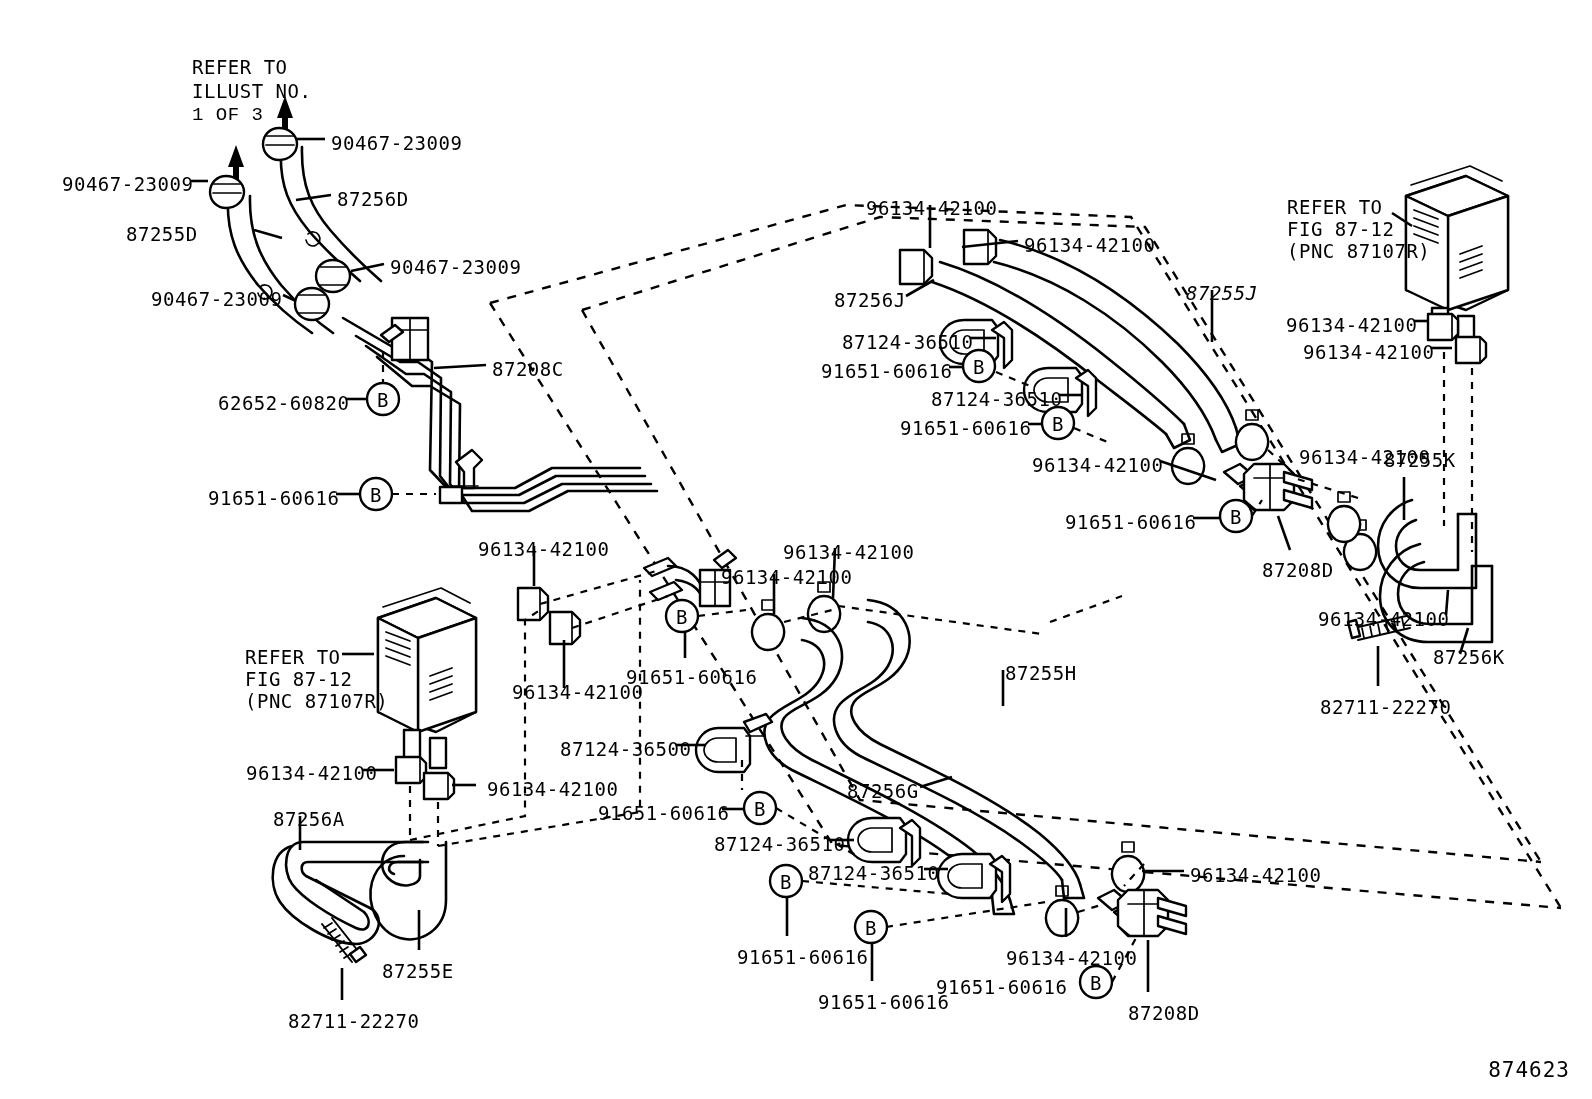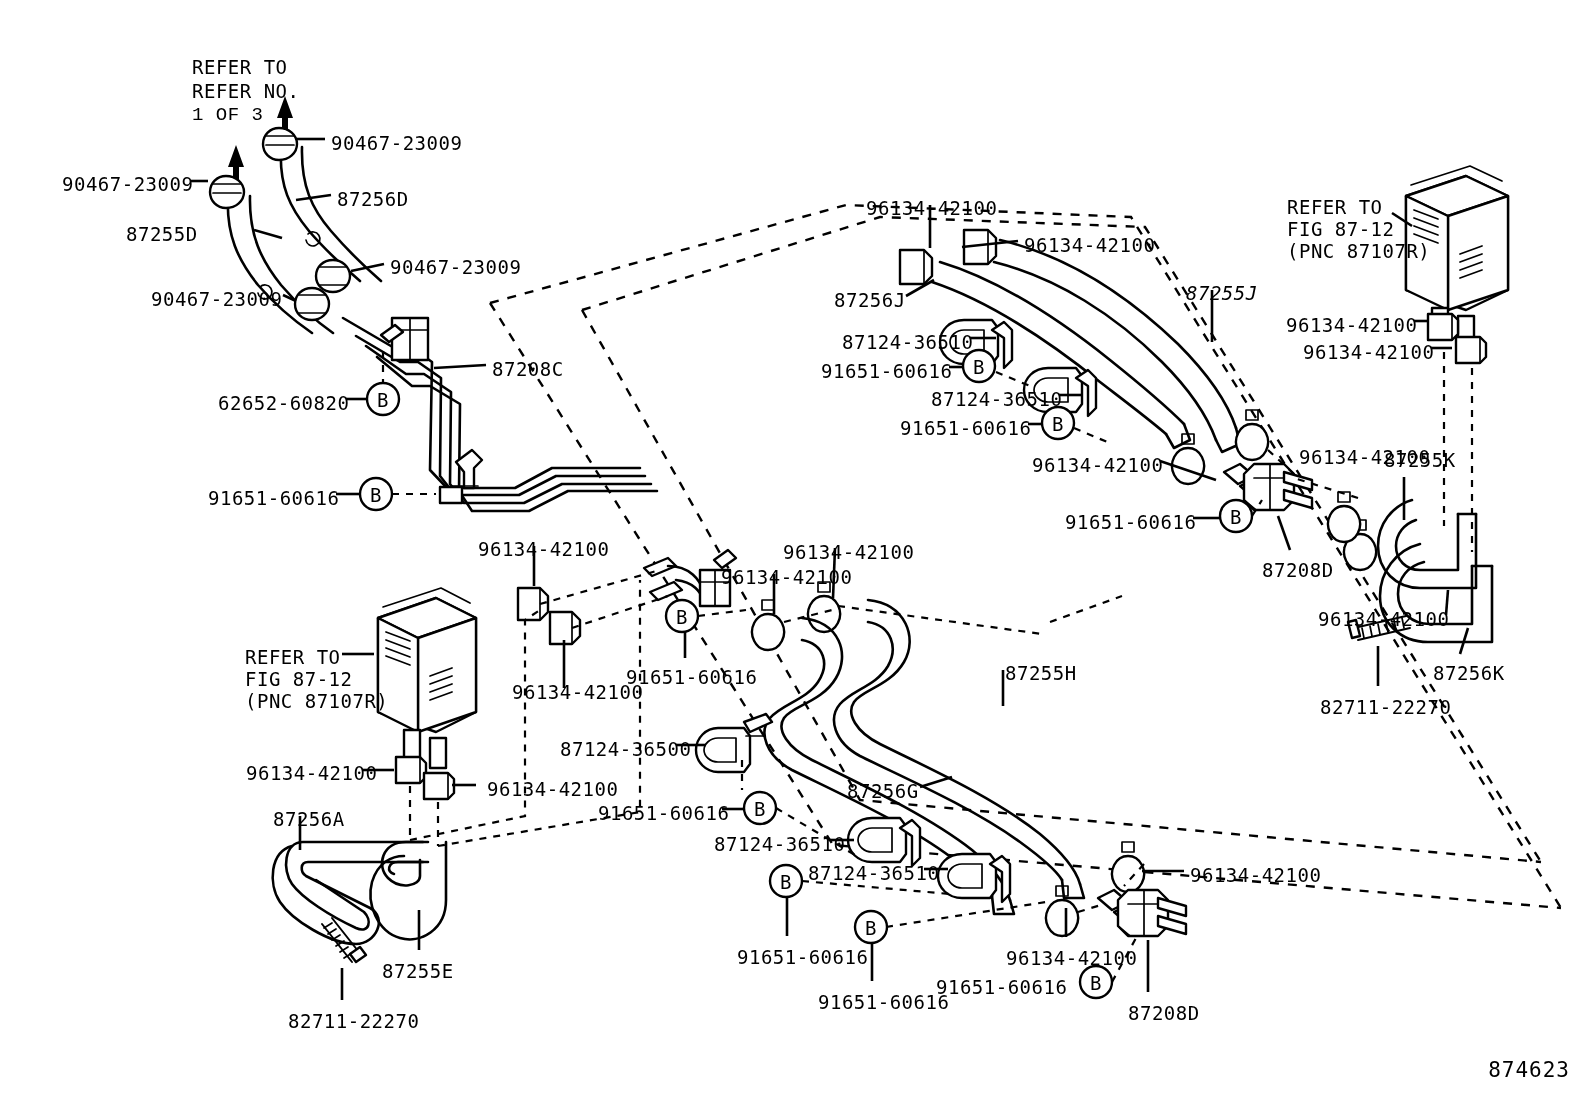--- a/index.html
+++ b/index.html
@@ -406,21 +406,21 @@
       <div class="lbl" style="left: 1230px; top: 505px; font-size: 19px;">B</div>
       <div class="lbl" style="left: 676px; top: 605px; font-size: 19px;">B</div>
       <div class="lbl" style="left: 754px; top: 797px; font-size: 19px;">B</div>
       <div class="lbl" style="left: 780px; top: 870px; font-size: 19px;">B</div>
       <div class="lbl" style="left: 865px; top: 916px; font-size: 19px;">B</div>
       <div class="lbl" style="left: 1090px; top: 971px; font-size: 19px;">B</div>
     </div>
 
 <div id="label-layer">
       <div class="lbl note" style="left: 192px; top: 55px;">REFER TO</div>
-      <div class="lbl note" style="left: 192px; top: 79px;">REFER NO.</div>
+      <div class="lbl note" style="left: 192px; top: 79px;">ILLUST NO.</div>
       <div class="lbl note" style="left: 192px; top: 103px; font-family: Liberation Mono, monospace;">1 OF 3</div>
       <div class="lbl" style="left: 331px; top: 131px;">90467-23009</div>
       <div class="lbl" style="left: 62px; top: 172px;">90467-23009</div>
       <div class="lbl" style="left: 337px; top: 187px;">87256D</div>
       <div class="lbl" style="left: 126px; top: 222px;">87255D</div>
       <div class="lbl" style="left: 390px; top: 255px;">90467-23009</div>
       <div class="lbl" style="left: 151px; top: 287px;">90467-23009</div>
       <div class="lbl" style="left: 492px; top: 357px;">87208C</div>
       <div class="lbl" style="left: 218px; top: 391px;">62652-60820</div>
       <div class="lbl" style="left: 208px; top: 486px;">91651-60616</div>
@@ -437,21 +437,21 @@
       <div class="lbl" style="left: 1299px; top: 445px;">96134-42100</div>
       <div class="lbl" style="left: 1065px; top: 510px;">91651-60616</div>
       <div class="lbl" style="left: 1262px; top: 558px;">87208D</div>
       <div class="lbl note" style="left: 1287px; top: 195px;">REFER TO</div>
       <div class="lbl note" style="left: 1287px; top: 217px;">FIG 87-12</div>
       <div class="lbl note" style="left: 1287px; top: 239px;">(PNC 87107R)</div>
       <div class="lbl" style="left: 1286px; top: 313px;">96134-42100</div>
       <div class="lbl" style="left: 1303px; top: 340px;">96134-42100</div>
       <div class="lbl" style="left: 1384px; top: 448px;">87255K</div>
       <div class="lbl" style="left: 1318px; top: 607px;">96134-42100</div>
-      <div class="lbl" style="left: 1433px; top: 645px; margin-top: 16px;">87256K</div>
+      <div class="lbl" style="left: 1433px; top: 645px;">87256K</div>
       <div class="lbl" style="left: 1320px; top: 695px;">82711-22270</div>
       <div class="lbl" style="left: 783px; top: 540px;">96134-42100</div>
       <div class="lbl" style="left: 721px; top: 565px;">96134-42100</div>
       <div class="lbl" style="left: 626px; top: 665px;">91651-60616</div>
       <div class="lbl" style="left: 512px; top: 680px;">96134-42100</div>
       <div class="lbl note" style="left: 245px; top: 645px;">REFER TO</div>
       <div class="lbl note" style="left: 245px; top: 667px;">FIG 87-12</div>
       <div class="lbl note" style="left: 245px; top: 689px;">(PNC 87107R)</div>
       <div class="lbl" style="left: 246px; top: 761px;">96134-42100</div>
       <div class="lbl" style="left: 487px; top: 777px;">96134-42100</div>

